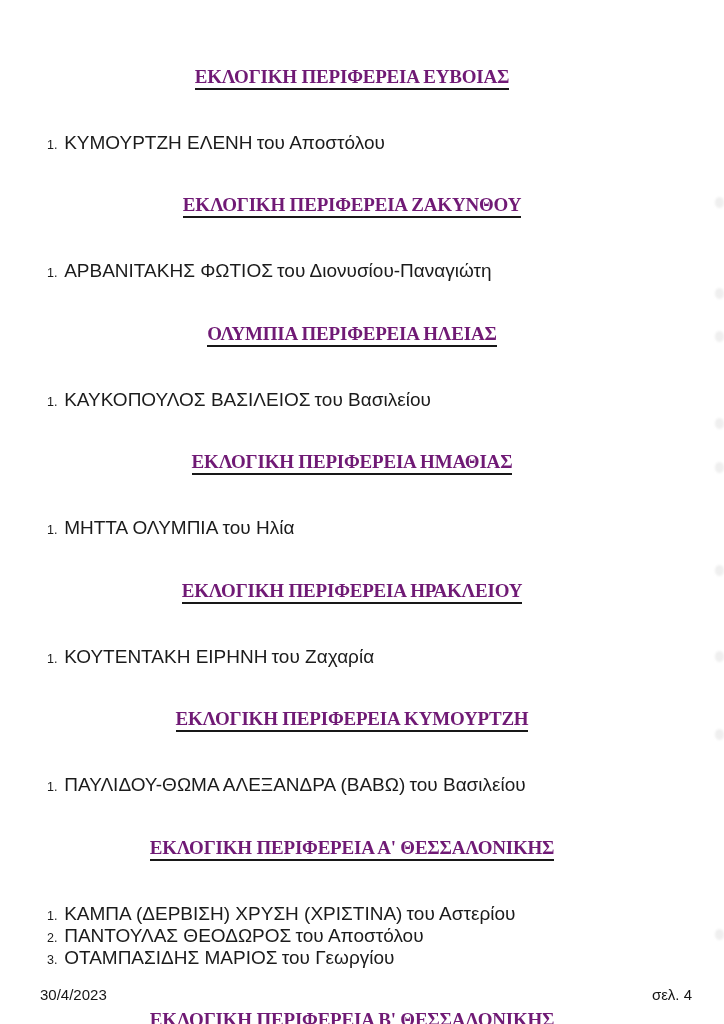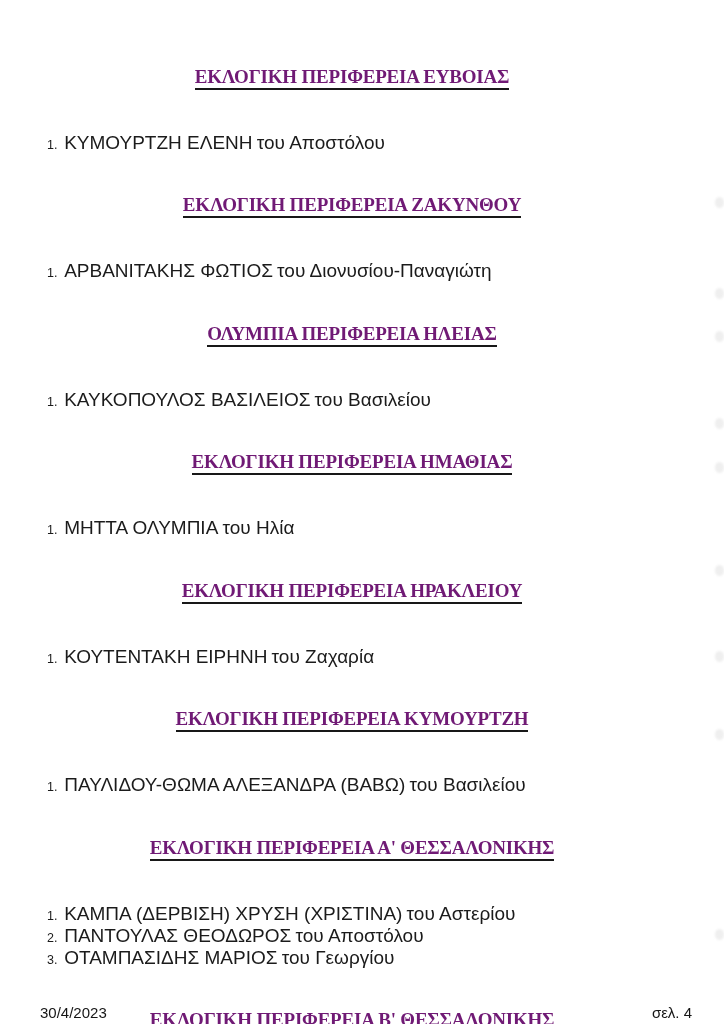--- a/index.html
+++ b/index.html
@@ -60,21 +60,21 @@
     min-width: 13px;
   }
   .candidate-name,
   .candidate-father {
     font-size: 19px;
   }
   .footer {
     position: absolute;
     left: 40px;
     right: 32px;
-    bottom: 2px;
+    bottom: 20px;
     display: flex;
     justify-content: space-between;
     font-size: 15px;
     line-height: 18px;
     font-weight: 500;
     color: #161616;
   }
   
   .scan-artifact {
     position: absolute;

